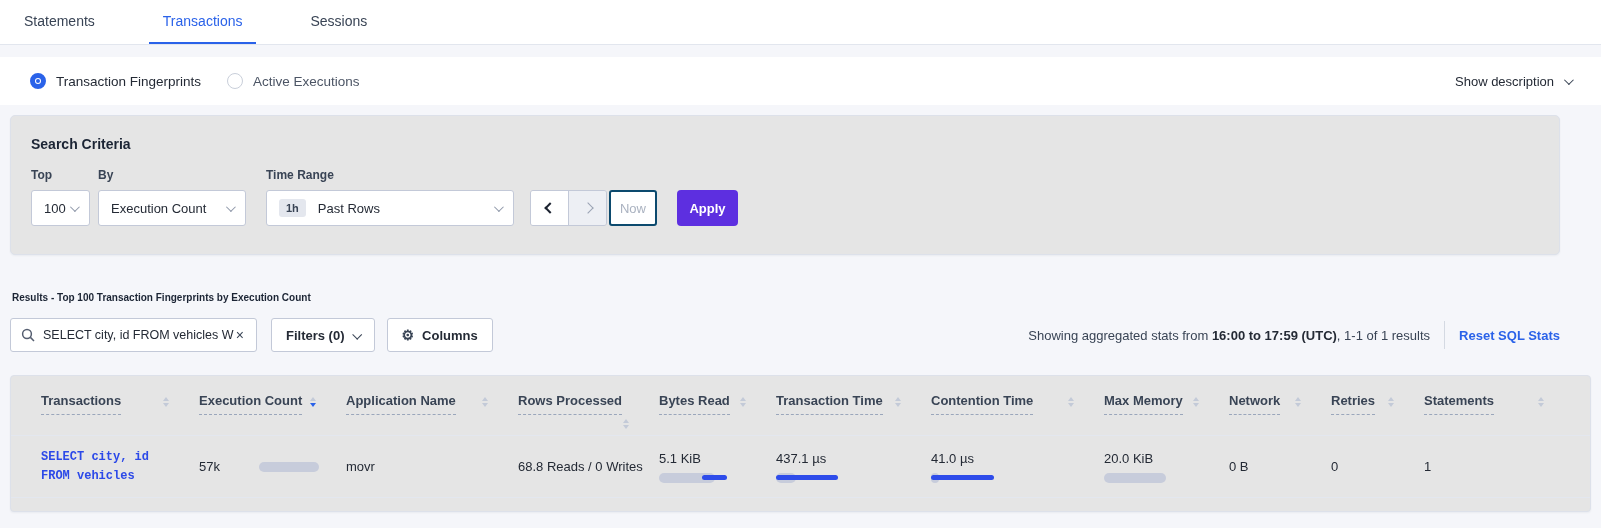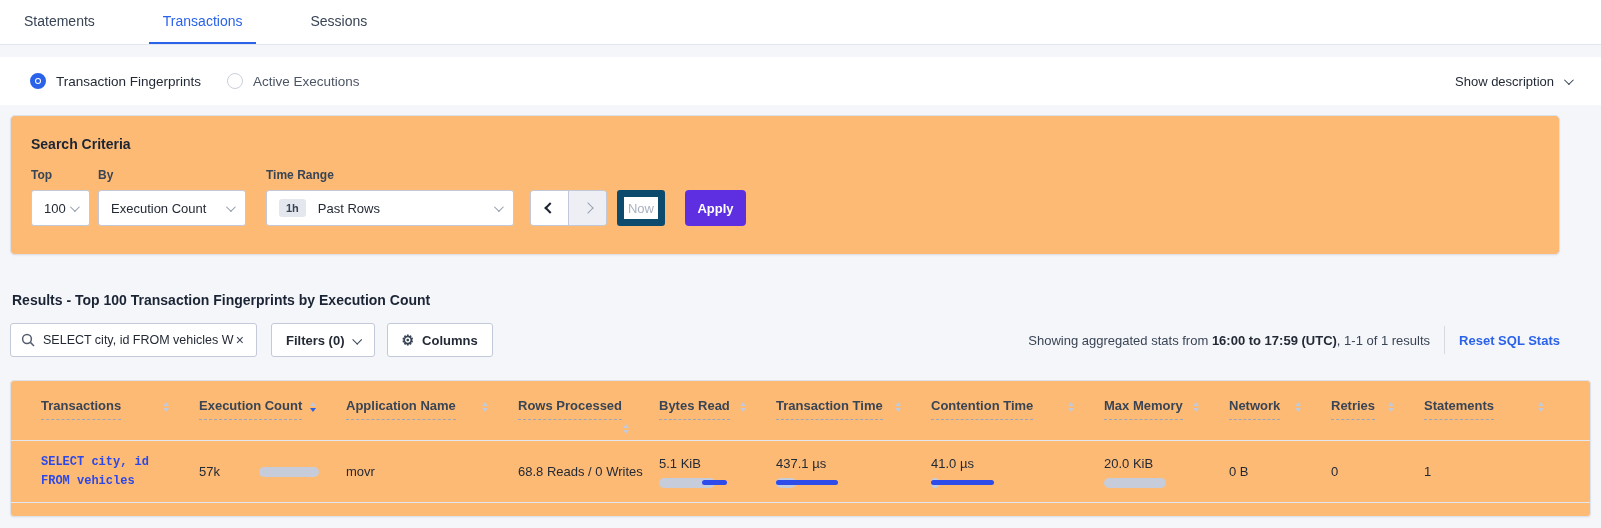--- a/index.html
+++ b/index.html
@@ -61,21 +61,21 @@
   }
   .chev {
     width:7px; height:7px;
     border-right:1.6px solid #394455; border-bottom:1.6px solid #394455;
     transform:rotate(45deg) translateY(-2px);
     display:inline-block;
   }
   .chev.grey { border-color:#8f98a9; }
   
   .card {
-    background:#fdba74;
+    background:#e5e5e5;
     border:1px solid #dde1ea;
     border-radius:5px;
     box-shadow:0 1px 2px rgba(20,30,60,.05);
   }
   .criteria {
     margin:10px 41px 0 10px;
     height:140px;
     padding:20px 20px;
   }
   .criteria-title { font-size:14px; font-weight:700; color:#1b2434; }
@@ -93,30 +93,30 @@
     background:#e4e7ee; border-radius:3px; font-size:11px; font-weight:700;
     color:#394455; padding:3px 7px; margin-right:12px;
   }
   .pager { display:flex; margin-left:16px; border:1px solid #c3c9d8; border-radius:3px; overflow:hidden; height:36px; }
   .pager-btn { width:37px; display:flex; align-items:center; justify-content:center; cursor:pointer; background:#fff; }
   .pager-btn.disabled { background:#edeff4; cursor:default; }
   .arrow-l { width:8px; height:8px; border-left:2px solid #1b2230; border-bottom:2px solid #1b2230; transform:rotate(45deg); }
   .arrow-r { width:8px; height:8px; border-right:1.8px solid #9aa3b3; border-top:1.8px solid #9aa3b3; transform:rotate(45deg); }
   .pager-sep { width:1px; background:#c3c9d8; }
   .btn-now {
-    margin-left:10px; height:36px; width:48px; border:7px solid #0c4a6e; border-radius:3px;
+    margin-left:2px; height:36px; width:48px; border:2px solid #0c4a6e; border-radius:3px;
     background:#fff; color:#aab2c0; font-size:13px; display:flex; align-items:center; justify-content:center;
   }
   .btn-apply {
     margin-left:20px; height:36px; width:61px; border:none; border-radius:4px;
     background:var(--accent_purple,#5d2fe0); color:#fff; font-size:13px; font-weight:700;
     display:flex; align-items:center; justify-content:center; cursor:pointer;
   }
   
-  .results-heading { margin:37px 0 0 12px; font-size:14px; font-weight:700; color:#1b2434; }
+  .results-heading { margin:37px 0 0 12px; font-size:10px; font-weight:700; color:#1b2434; }
   .toolbar { margin:15px 41px 0 10px; display:flex; align-items:center; }
   .searchbox {
     width:247px; height:34px; border:1px solid #c3c9d8; border-radius:3px; background:#fff;
     display:flex; align-items:center; padding:0 10px;
   }
   .searchbox input {
     border:none; outline:none; flex:1; font-family:"Liberation Sans",sans-serif;
     font-size:12.5px; color:#242a35; margin-left:8px; background:transparent; min-width:0;
   }
   .clear-x { font-size:14px; color:#394455; cursor:pointer; padding:0 2px; }

